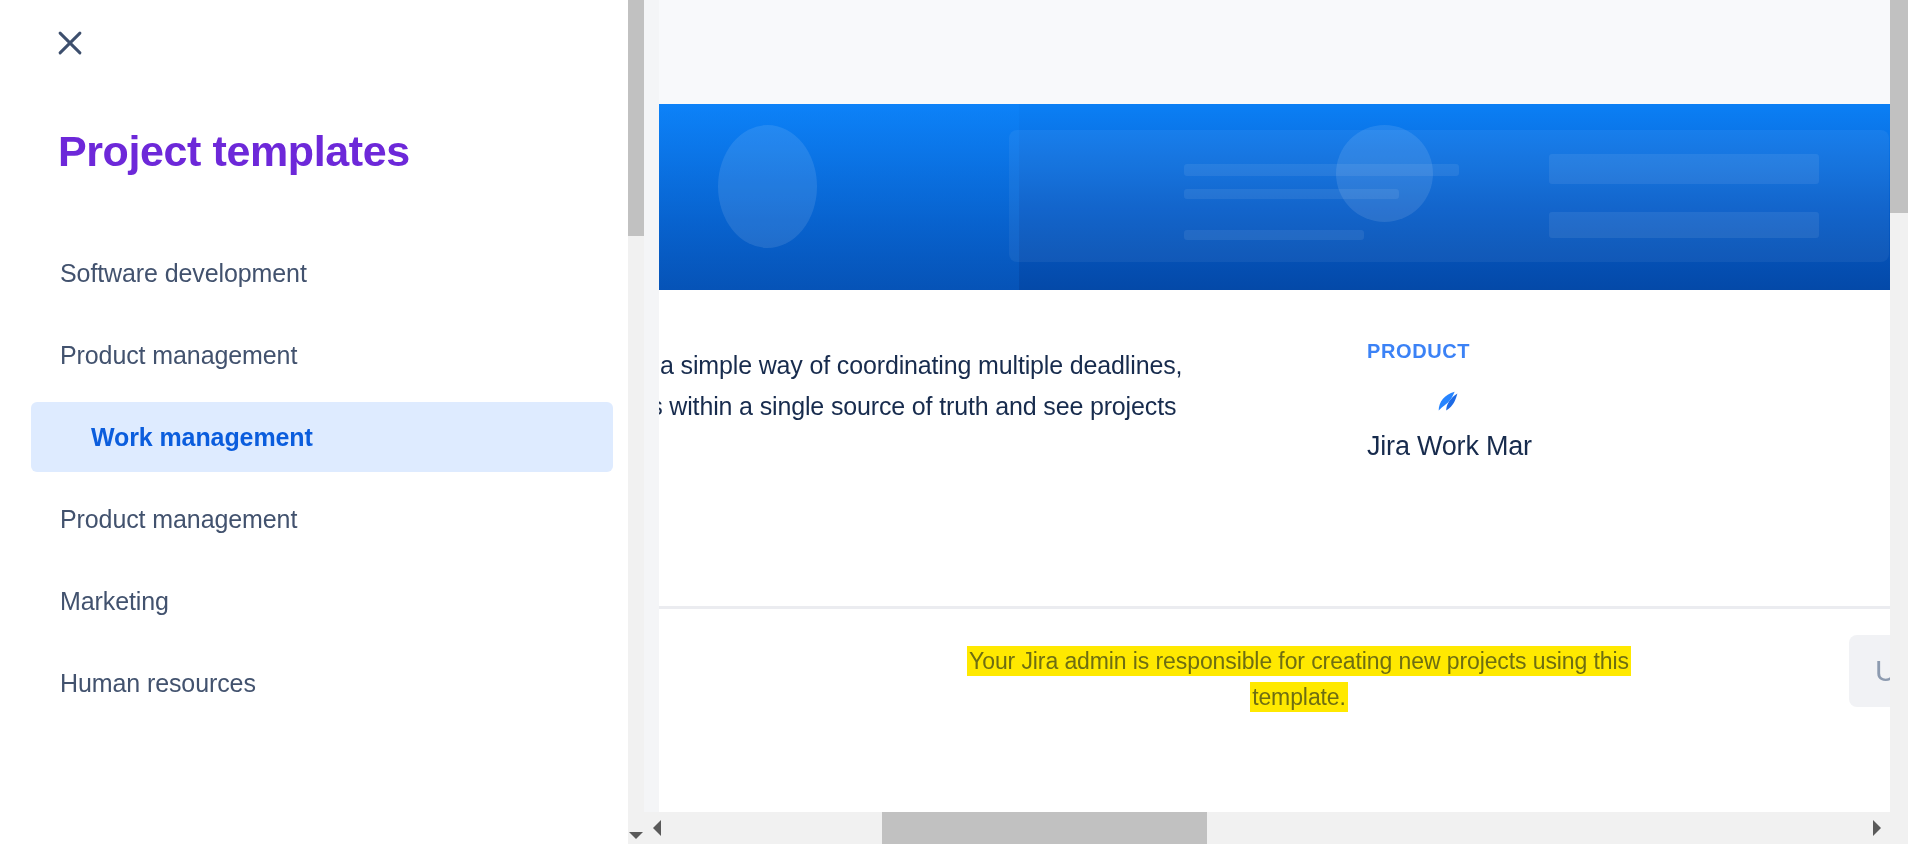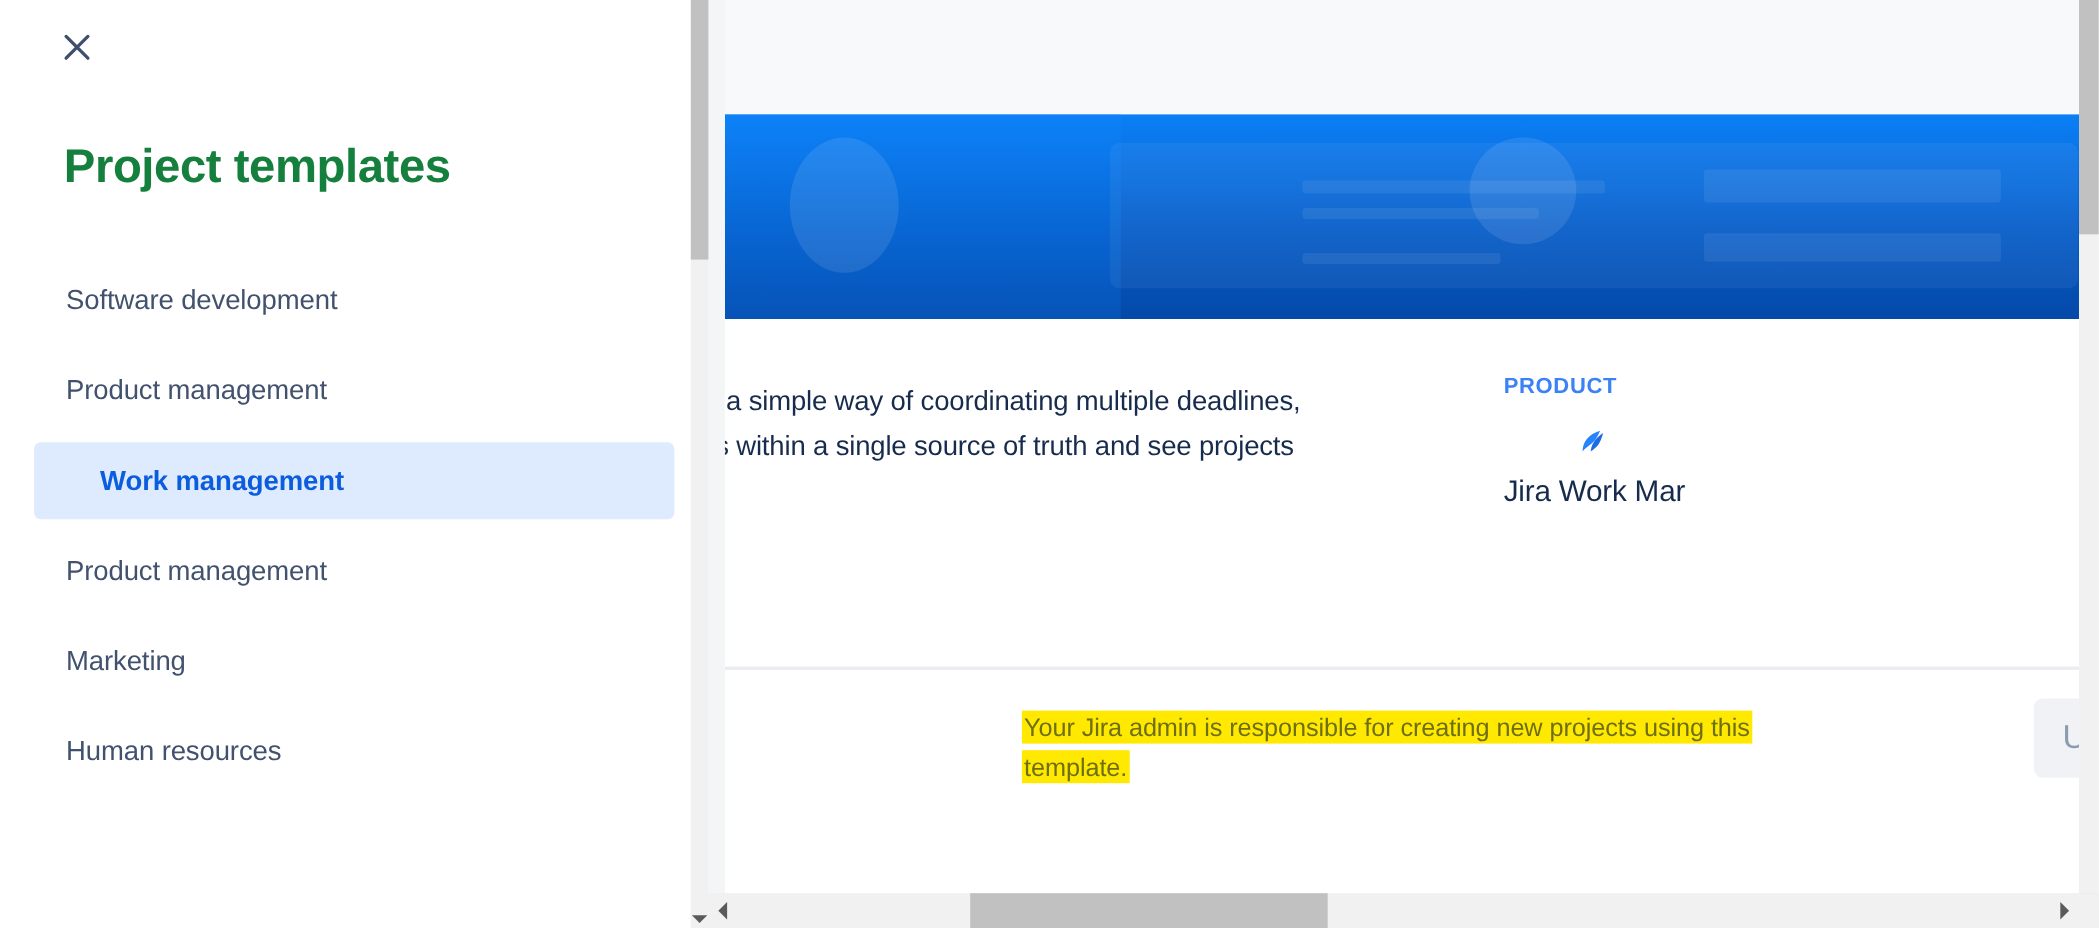--- a/index.html
+++ b/index.html
@@ -44,21 +44,21 @@
     border-radius: 4px;
   }
   .close-btn svg { display: block; }
 
   .sidebar-title {
     position: absolute;
     left: 58px;
     top: 128px;
     font-size: 43px;
     font-weight: 600;
-    color: #15803d;
+    color: #6d28d9;
     letter-spacing: -0.4px;
     line-height: 1.1;
     white-space: nowrap;
   }
 
   .nav-list {
     position: absolute;
     left: 0;
     top: 238px;
     width: 644px;
@@ -230,21 +230,21 @@
     width: 1234px;
     height: 180px;
     background: #ffffff;
   }
 
   .admin-note {
     position: absolute;
     right: 224px;
     top: 34px;
     width: 740px;
-    text-align: left;
+    text-align: center;
     font-size: 23px;
     line-height: 36px;
     color: #6b6b1c;
     letter-spacing: -0.1px;
   }
   .admin-note .hl {
     background: #ffe900;
     color: #6e6e12;
     padding: 2px 2px;
     box-decoration-break: clone;

